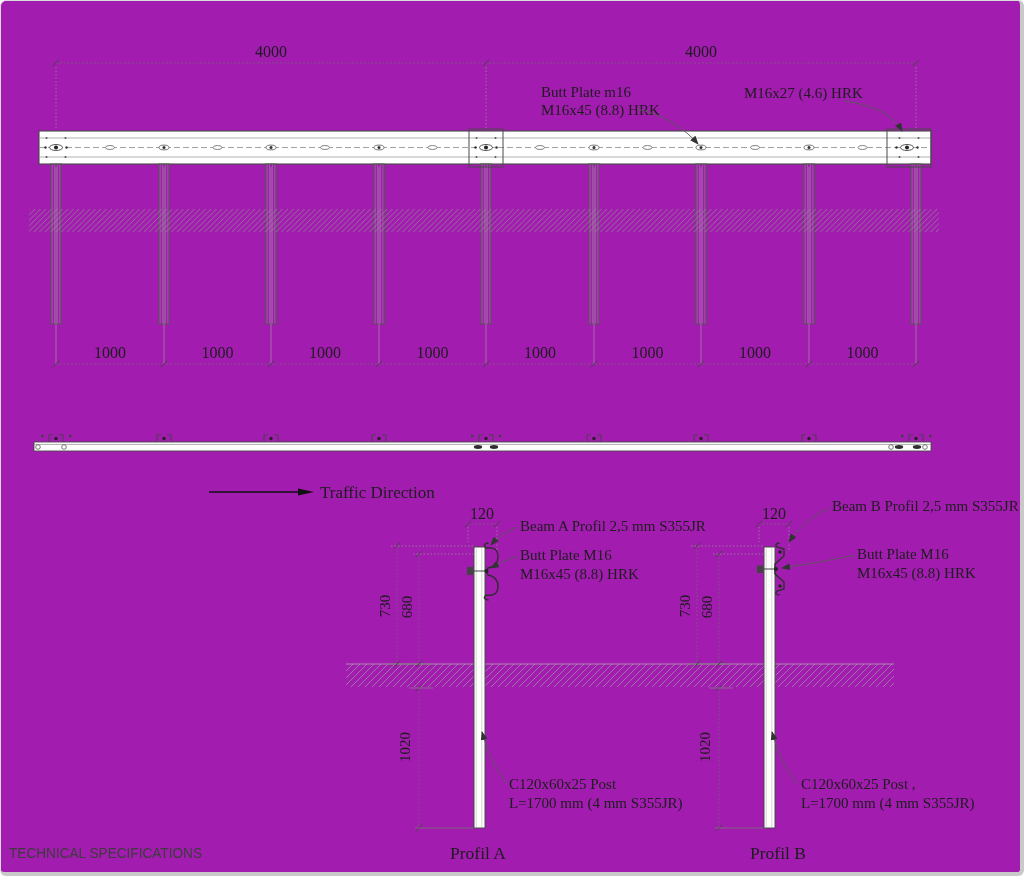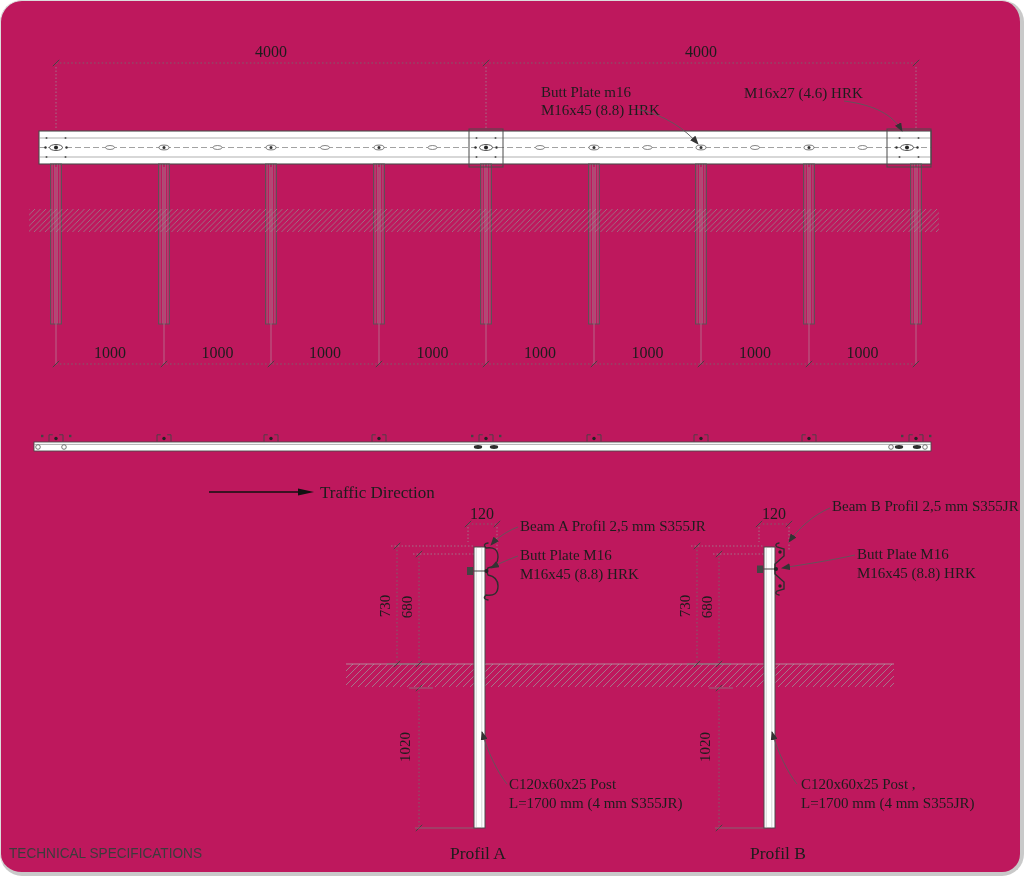--- a/index.html
+++ b/index.html
@@ -1,24 +1,24 @@
 <!DOCTYPE html>
 <html><head>
 <meta charset="utf-8">
 <style>
   html,body{margin:0;padding:0;background:#fff;}
   #card{
     position:relative;
     width:1024px;height:876px;
     box-sizing:border-box;
-    background:#be185d;
+    background:#a21caf;
     border:1px solid #dcdcdc;
     border-right:4px solid #c9c9c9;
     border-bottom:4px solid #c9c9c9;
-    border-radius:22px;
+    border-radius:6px;
     overflow:hidden;
   }
   svg{display:block;}
   text{
     font-family:"Liberation Serif","DejaVu Serif",serif;
     fill:#1d1d1d;
   }
   .dimnum{font-size:16px;}
   .dimrot{font-size:15px;}
   .lbl{font-size:15px;}

